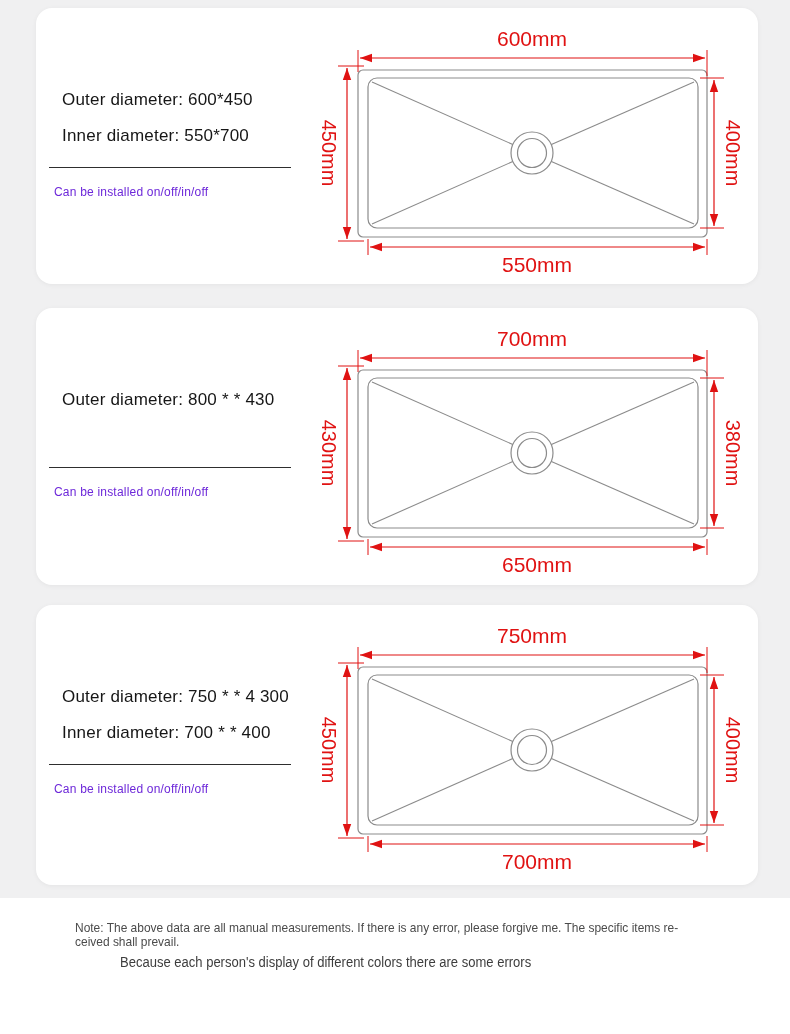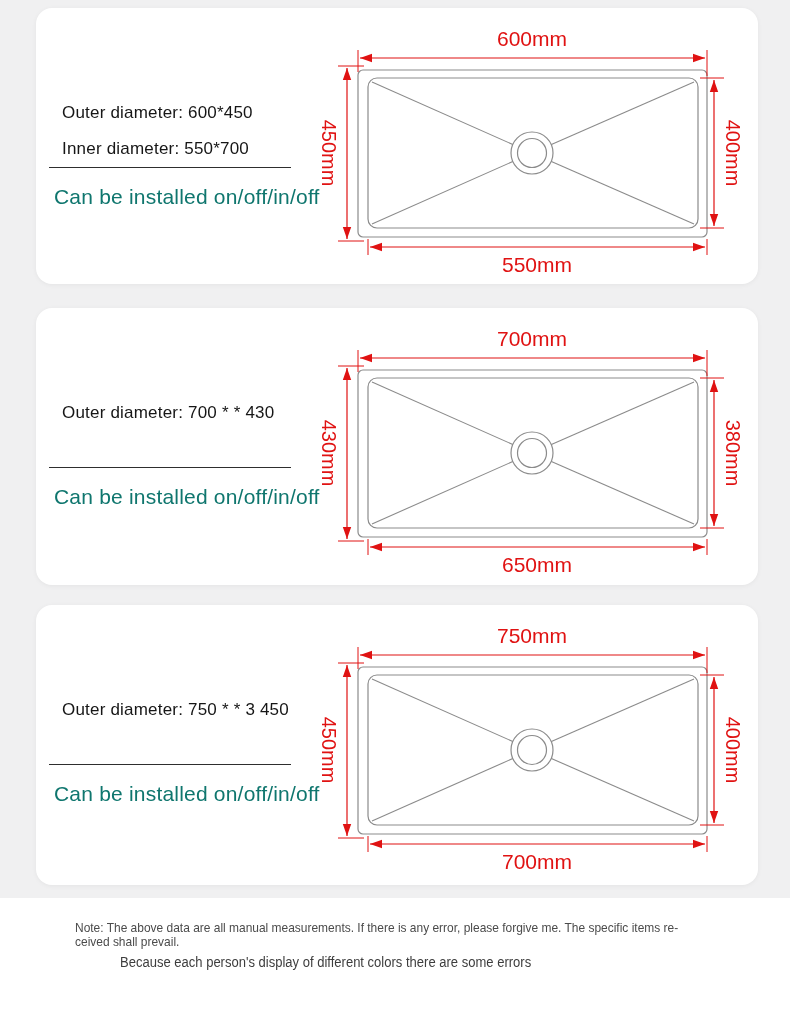--- a/index.html
+++ b/index.html
@@ -22,32 +22,32 @@
     border-radius: 16px;
     box-shadow: 0 1px 5px rgba(0,0,0,0.05);
   }
   #card-1 { top: 8px;   height: 276px; }
   #card-2 { top: 308px; height: 277px; }
   #card-3 { top: 605px; height: 280px; }
 
   .spec-line {
     position: absolute; left: 26px;
     font-size: 17px; color: #161616;
-    white-space: nowrap; letter-spacing: 0.2px; margin-top: 13px;
+    white-space: nowrap; letter-spacing: 0.2px;
   }
   .spec-outer { top: 82px; }
   .spec-inner { top: 118px; }
   .divider {
     position: absolute; left: 13px; top: 159px;
     width: 242px; height: 0;
     border-top: 1.6px solid #2e2e2e;
   }
   .install-line {
     position: absolute; left: 18px; top: 177px;
-    font-size: 21px; color: #0f766e;
+    font-size: 12px; color: #6d28d9;
     white-space: nowrap; letter-spacing: 0.2px;
   }
   .diagram {
     position: absolute; left: 284px; top: 12px;
   }
   .sink-stroke { fill: none; stroke: #8b8b8b; stroke-width: 1.2; }
   .diag-line   { stroke: #8b8b8b; stroke-width: 1.1; }
   .drain-outer { fill: #ffffff; stroke: #8b8b8b; stroke-width: 1.2; }
   .drain-inner { fill: none;    stroke: #8b8b8b; stroke-width: 1.2; }
   .dim-line { stroke: #e01212; stroke-width: 1.2; }
@@ -127,21 +127,21 @@
     <g>
       <line class="dim-tick" x1="48" y1="219" x2="48" y2="235"></line>
       <line class="dim-tick" x1="387" y1="219" x2="387" y2="235"></line>
       <line class="dim-line" x1="50" y1="227" x2="385" y2="227" marker-start="url(#arw)" marker-end="url(#arw)"></line>
       <text class="dim-label" x="217" y="252" text-anchor="middle">550mm</text>
     </g>
   </svg>
 </section>
 
 <section class="card" id="card-2">
-  <div class="spec-line spec-outer">Outer diameter: 700 * * 430</div>
+  <div class="spec-line spec-outer">Outer diameter: 800 * * 430</div>
   <div class="divider"></div>
   <div class="install-line">Can be installed on/off/in/off</div>
 
   <svg class="diagram" width="440" height="260" viewBox="0 0 440 260">
     <g>
       <line class="diag-line" x1="52" y1="62" x2="212" y2="133"></line>
       <line class="diag-line" x1="374" y1="62" x2="212" y2="133"></line>
       <line class="diag-line" x1="52" y1="204" x2="212" y2="133"></line>
       <line class="diag-line" x1="374" y1="204" x2="212" y2="133"></line>
       <rect class="sink-stroke" x="38" y="50" width="349" height="167" rx="5"></rect>
@@ -170,21 +170,22 @@
     <g>
       <line class="dim-tick" x1="48" y1="219" x2="48" y2="235"></line>
       <line class="dim-tick" x1="387" y1="219" x2="387" y2="235"></line>
       <line class="dim-line" x1="50" y1="227" x2="385" y2="227" marker-start="url(#arw)" marker-end="url(#arw)"></line>
       <text class="dim-label" x="217" y="252" text-anchor="middle">650mm</text>
     </g>
   </svg>
 </section>
 
 <section class="card" id="card-3">
-  <div class="spec-line spec-outer">Outer diameter: 750 * * 3 450</div>
+  <div class="spec-line spec-outer">Outer diameter: 750 * * 4 300</div>
+  <div class="spec-line spec-inner">Inner diameter: 700 * * 400</div>
   <div class="divider"></div>
   <div class="install-line">Can be installed on/off/in/off</div>
 
   <svg class="diagram" width="440" height="260" viewBox="0 0 440 260">
     <g>
       <line class="diag-line" x1="52" y1="62" x2="212" y2="133"></line>
       <line class="diag-line" x1="374" y1="62" x2="212" y2="133"></line>
       <line class="diag-line" x1="52" y1="204" x2="212" y2="133"></line>
       <line class="diag-line" x1="374" y1="204" x2="212" y2="133"></line>
       <rect class="sink-stroke" x="38" y="50" width="349" height="167" rx="5"></rect>

